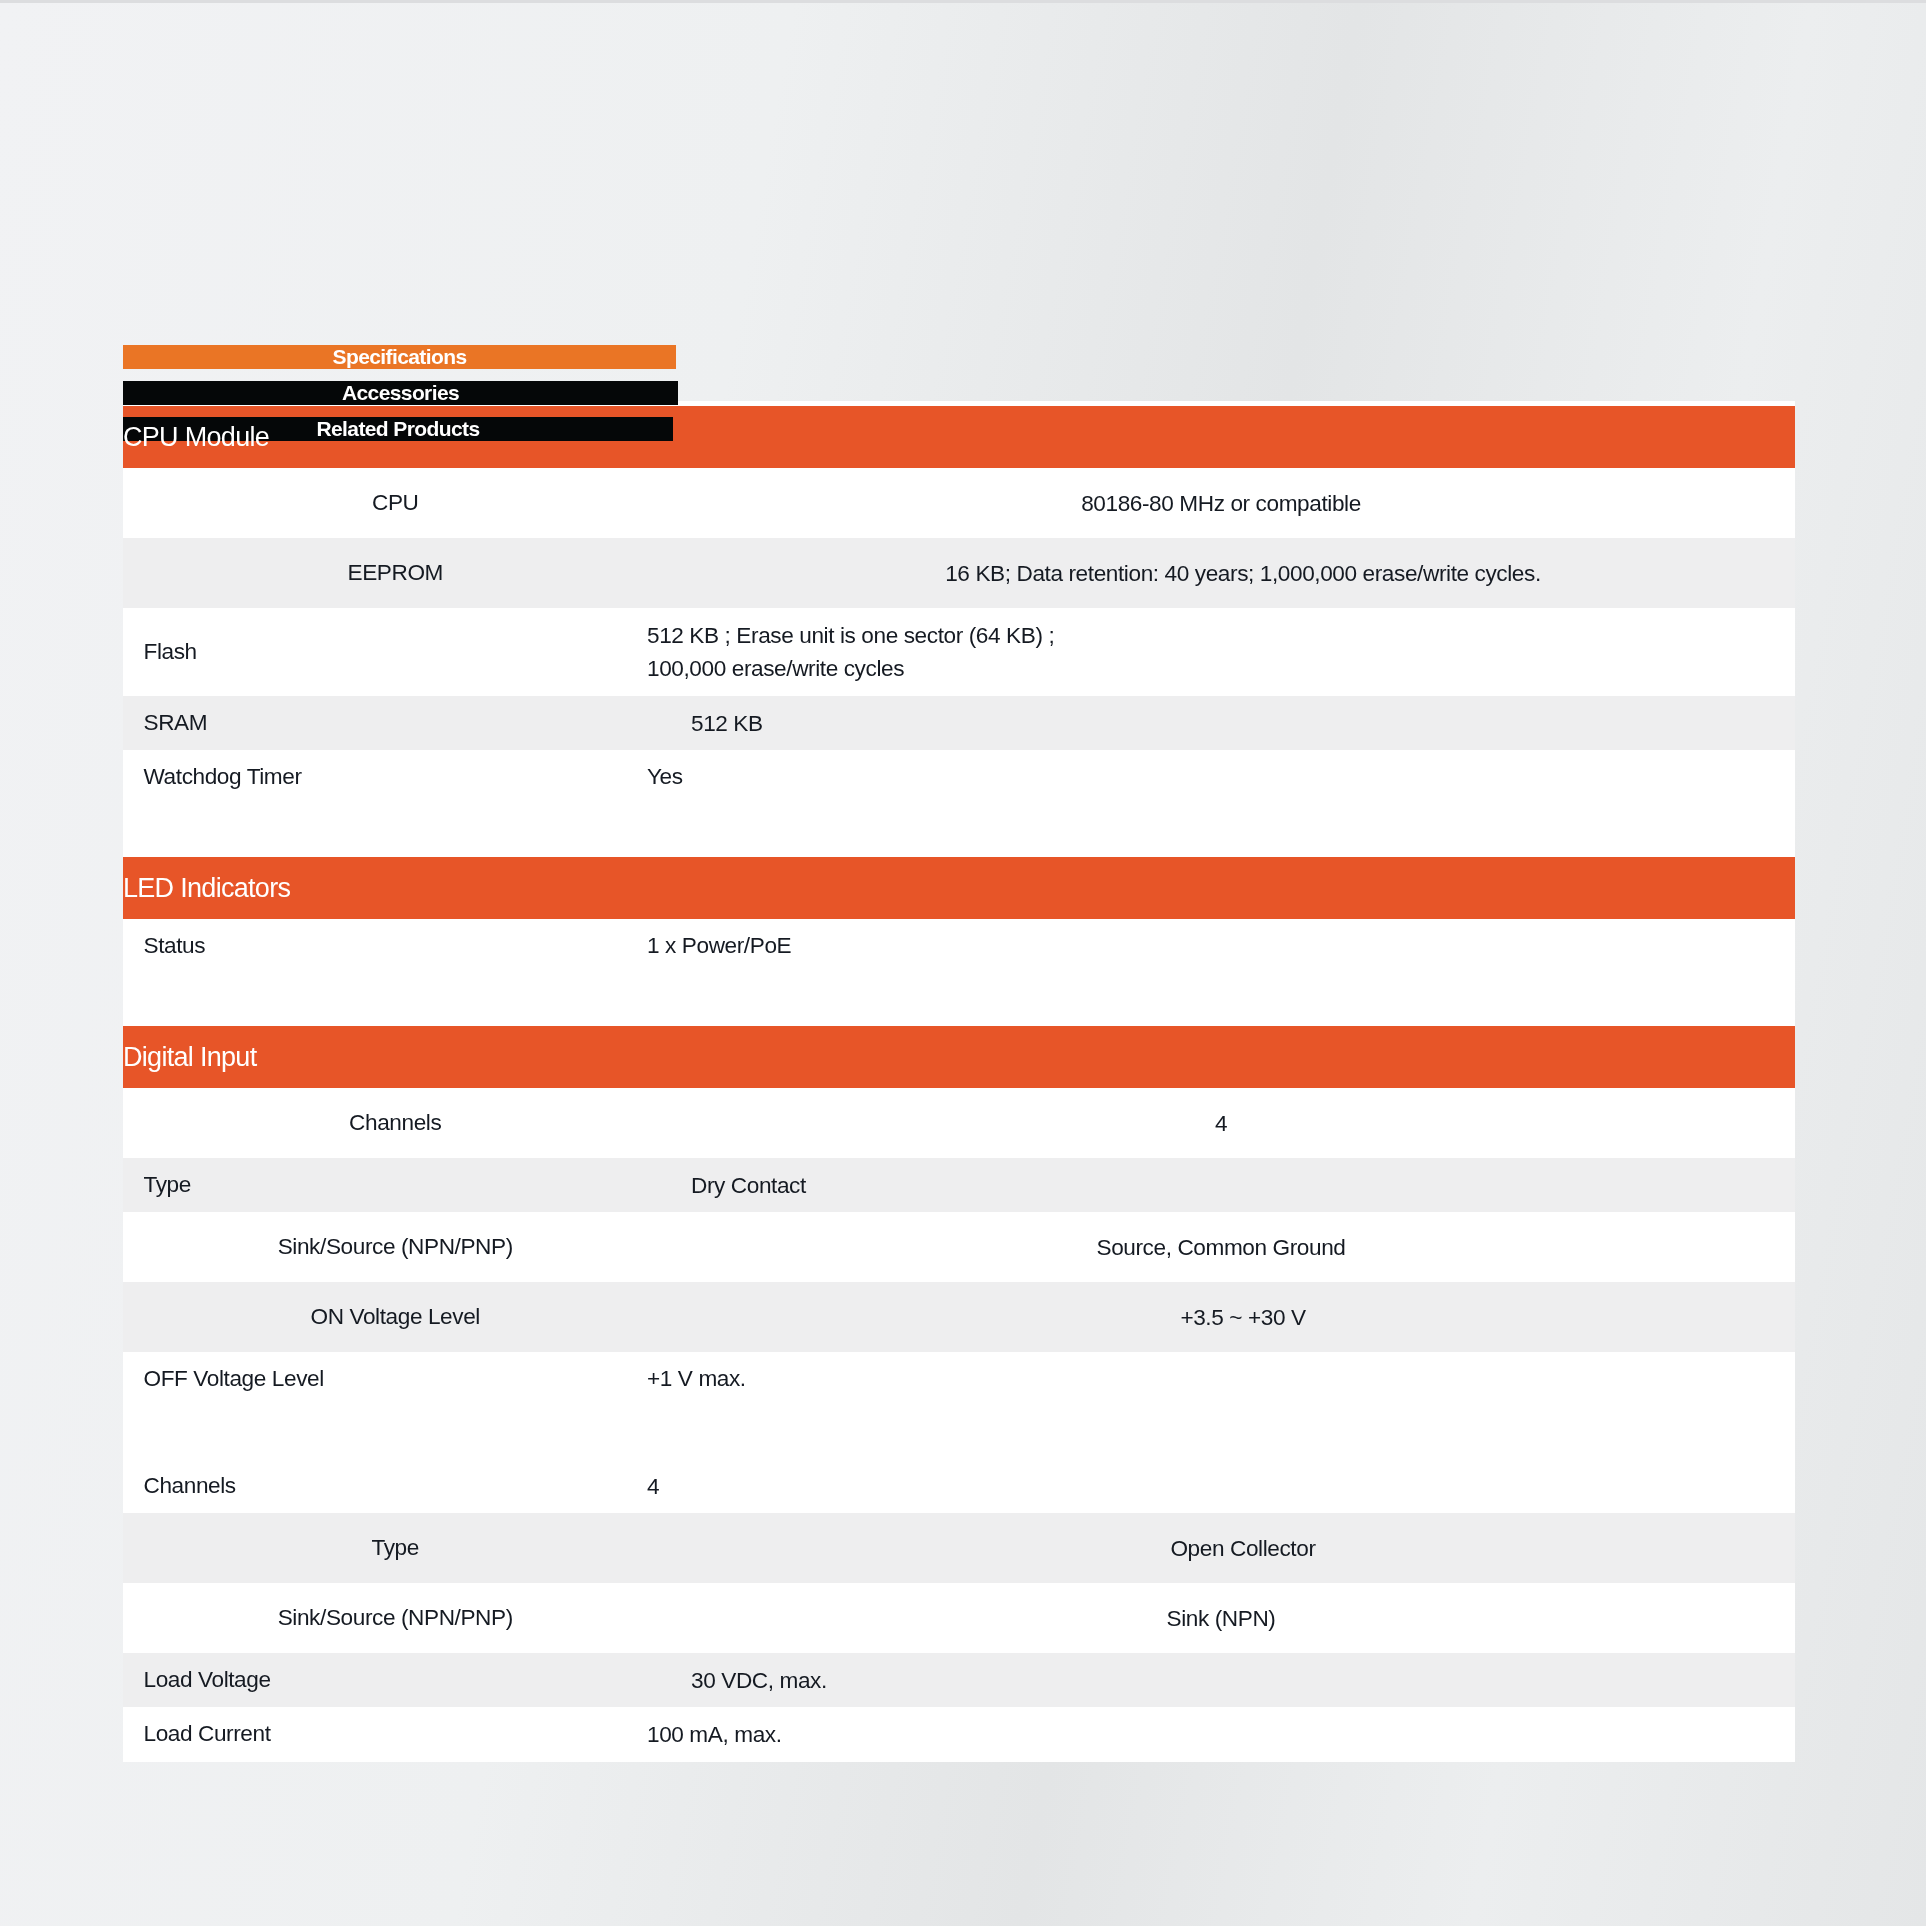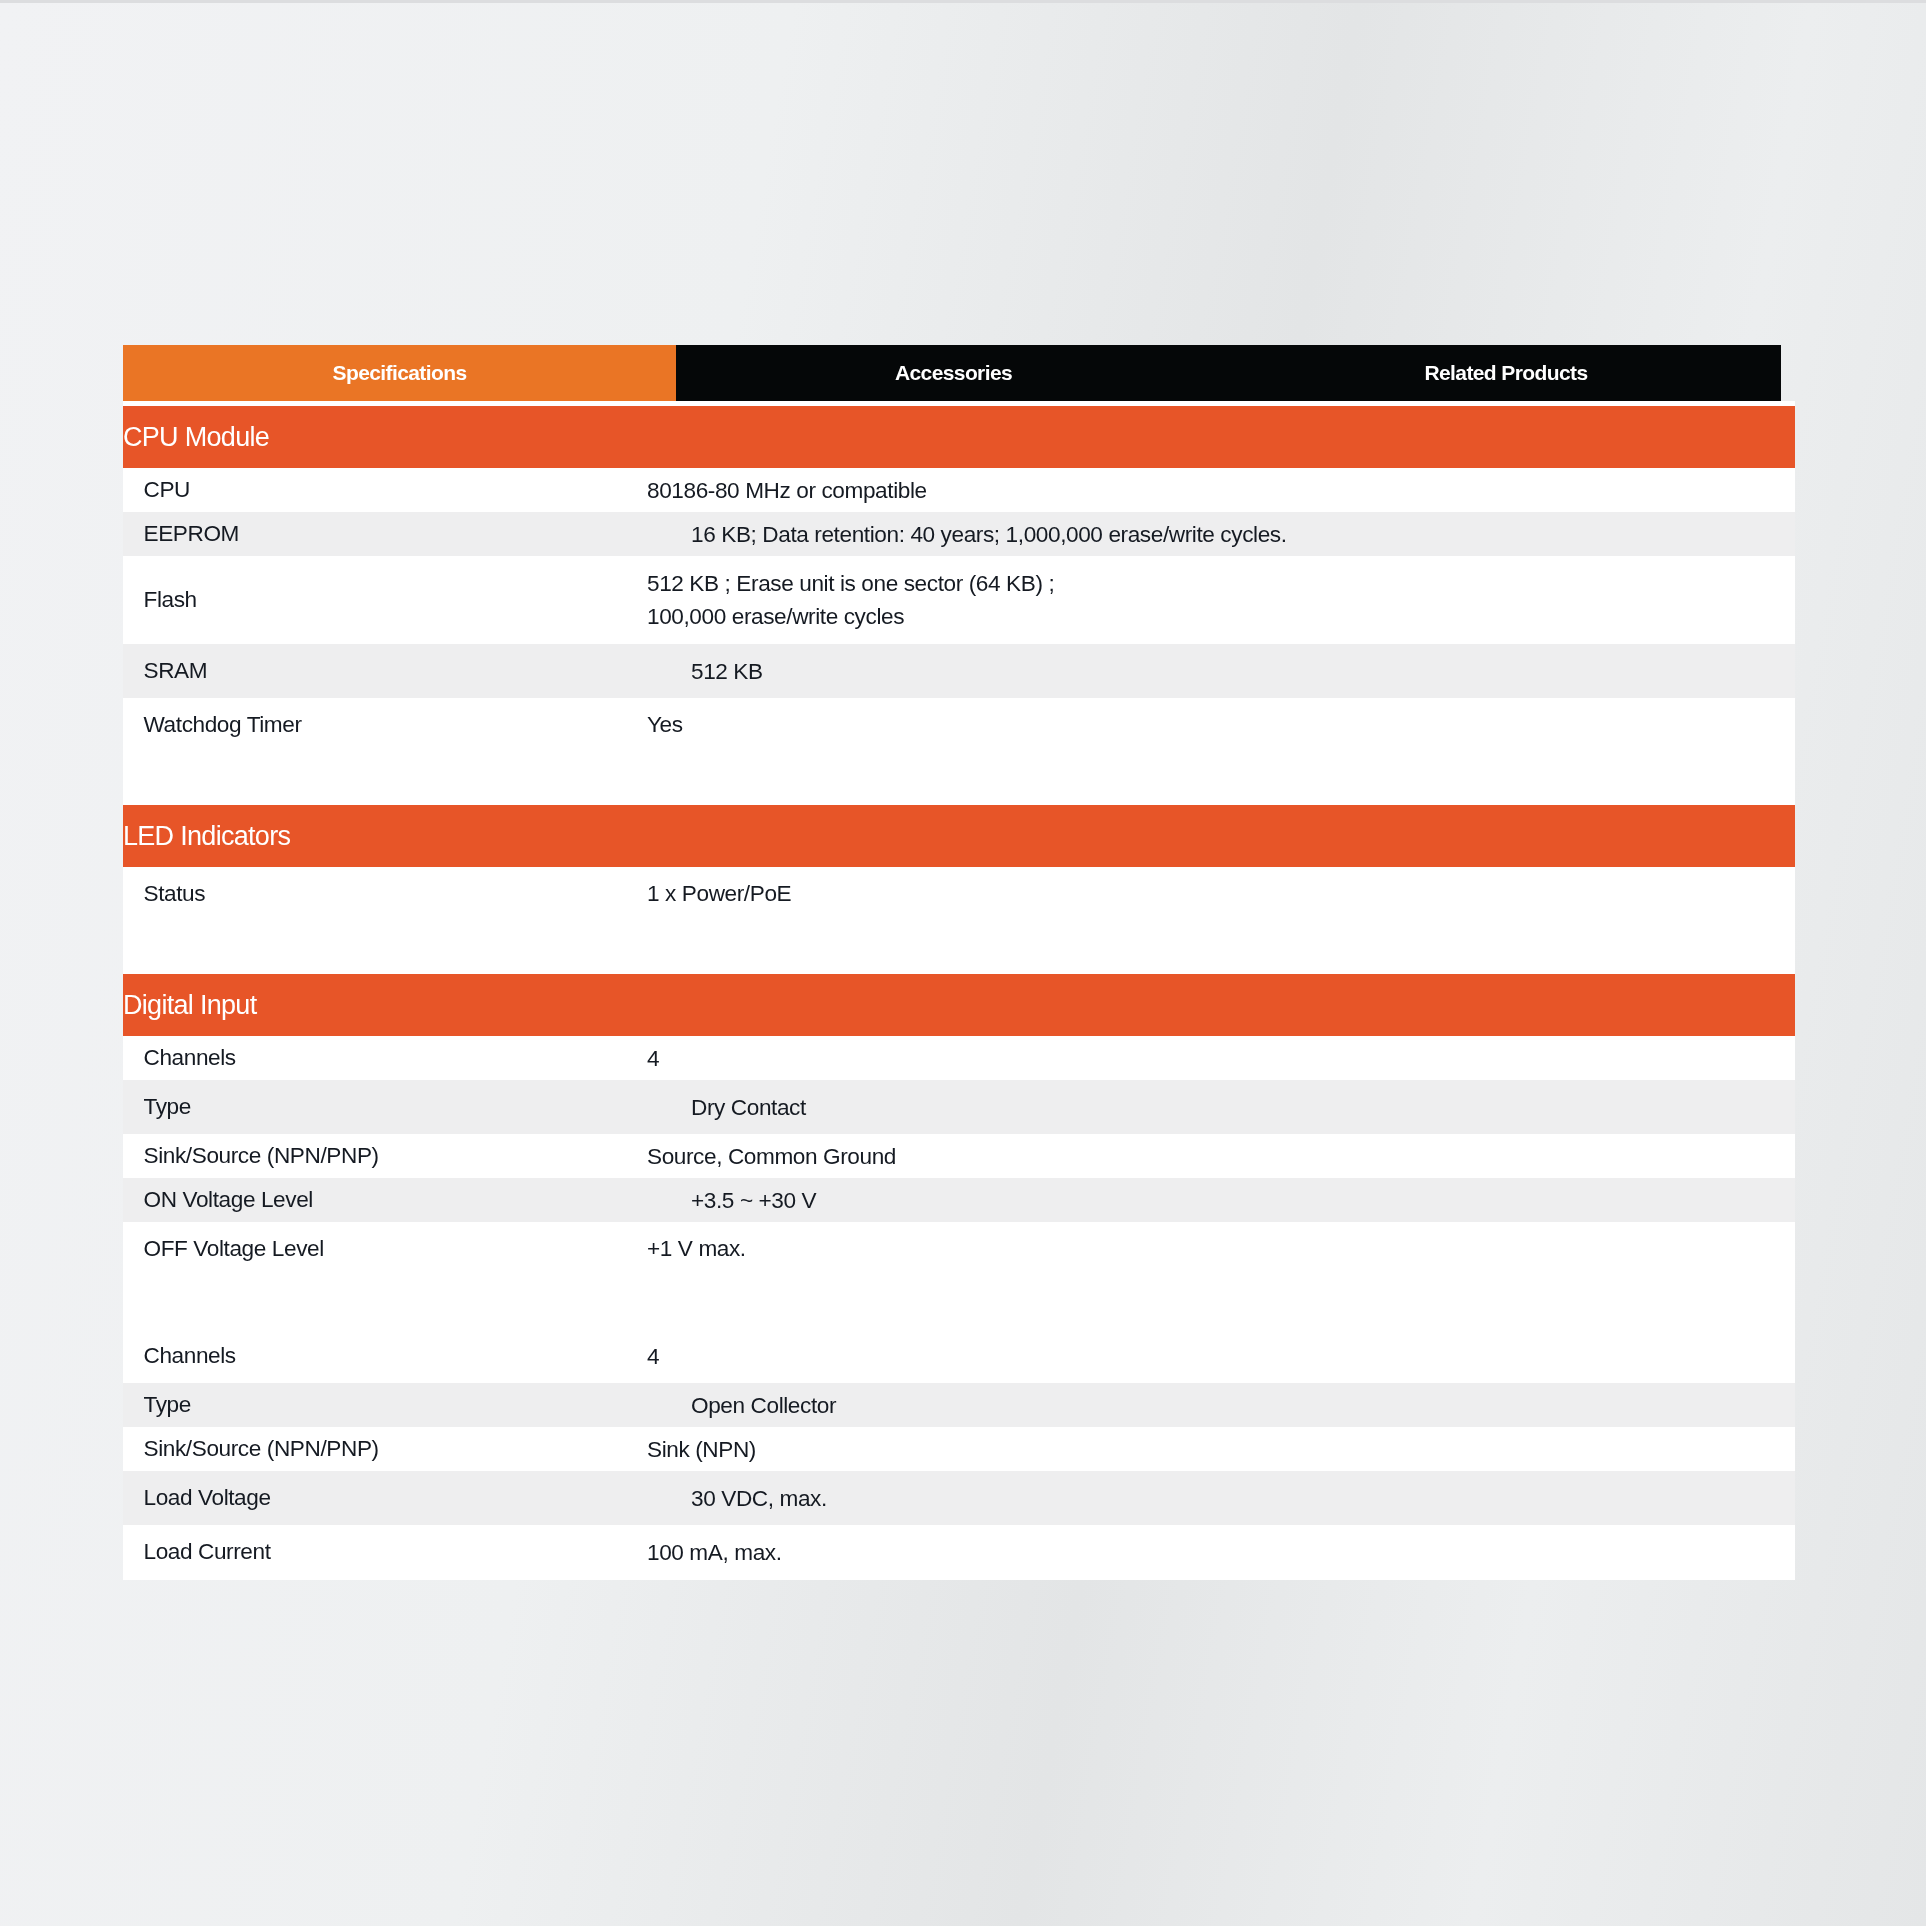--- a/index.html
+++ b/index.html
@@ -5,21 +5,21 @@
     html, body { margin: 0; padding: 0; }
     body {
       width: 1926px; height: 1926px; position: relative; overflow: hidden;
       background: linear-gradient(100deg, #f1f2f4 0%, #eef0f1 35%, #e3e5e6 60%, #eceeef 80%, #e4e6e7 100%);
       font-family: "Liberation Sans", sans-serif;
     }
     .bg-top { position: absolute; left: 0; top: 0; width: 1926px; height: 2.8px; background: #dcdddf; }
     .panel {
       position: absolute; left: 123px; top: 345px; width: 1672px;
     }
-    .tabs { display: flex; height: 56px; gap: 0; }
+    .tabs { display: flex; height: 56px; gap: 12px; flex-direction: column; }
     .tab {
       display: flex; align-items: center; justify-content: center;
       color: #ffffff; font-weight: bold; font-size: 21px; letter-spacing: -0.6px;
       cursor: pointer;
     }
     .tab.t1 { width: 553px; background: #ea7525; }
     .tab.t2 { width: 555px; background: #050708; }
     .tab.t3 { width: 550px; background: #050708; }
     .tab-gap { height: 5px; background: #ffffff; }
     .section-header {
@@ -29,21 +29,21 @@
       box-sizing: border-box;
     }
     .row {
       display: flex; align-items: center; box-sizing: border-box;
       font-size: 22.6px; color: #151a22; letter-spacing: -0.4px;
       background: #ffffff;
     }
     .row.alt { background: #eeeeef; gap: 44px; }
     .row .label { width: 524px; padding-left: 20.5px; box-sizing: border-box; }
     .row .value { flex: 1; line-height: 33px; }
-    .h76 { height: 44px; }
+    .h76 { height: 70px; text-align: center; }
     .h77 { height: 54px; }
     .h125 { height: 88px; }
     .row.tail { height: 107px; align-items: flex-start; padding-top: 13.4px; }
     .row.tail .label, .row.tail .value { line-height: 28px; }
     .table-end { height: 1.4px; background: #ffffff; }
   </style>
 </head>
 <body>
 
 <div class="bg-top"></div>

